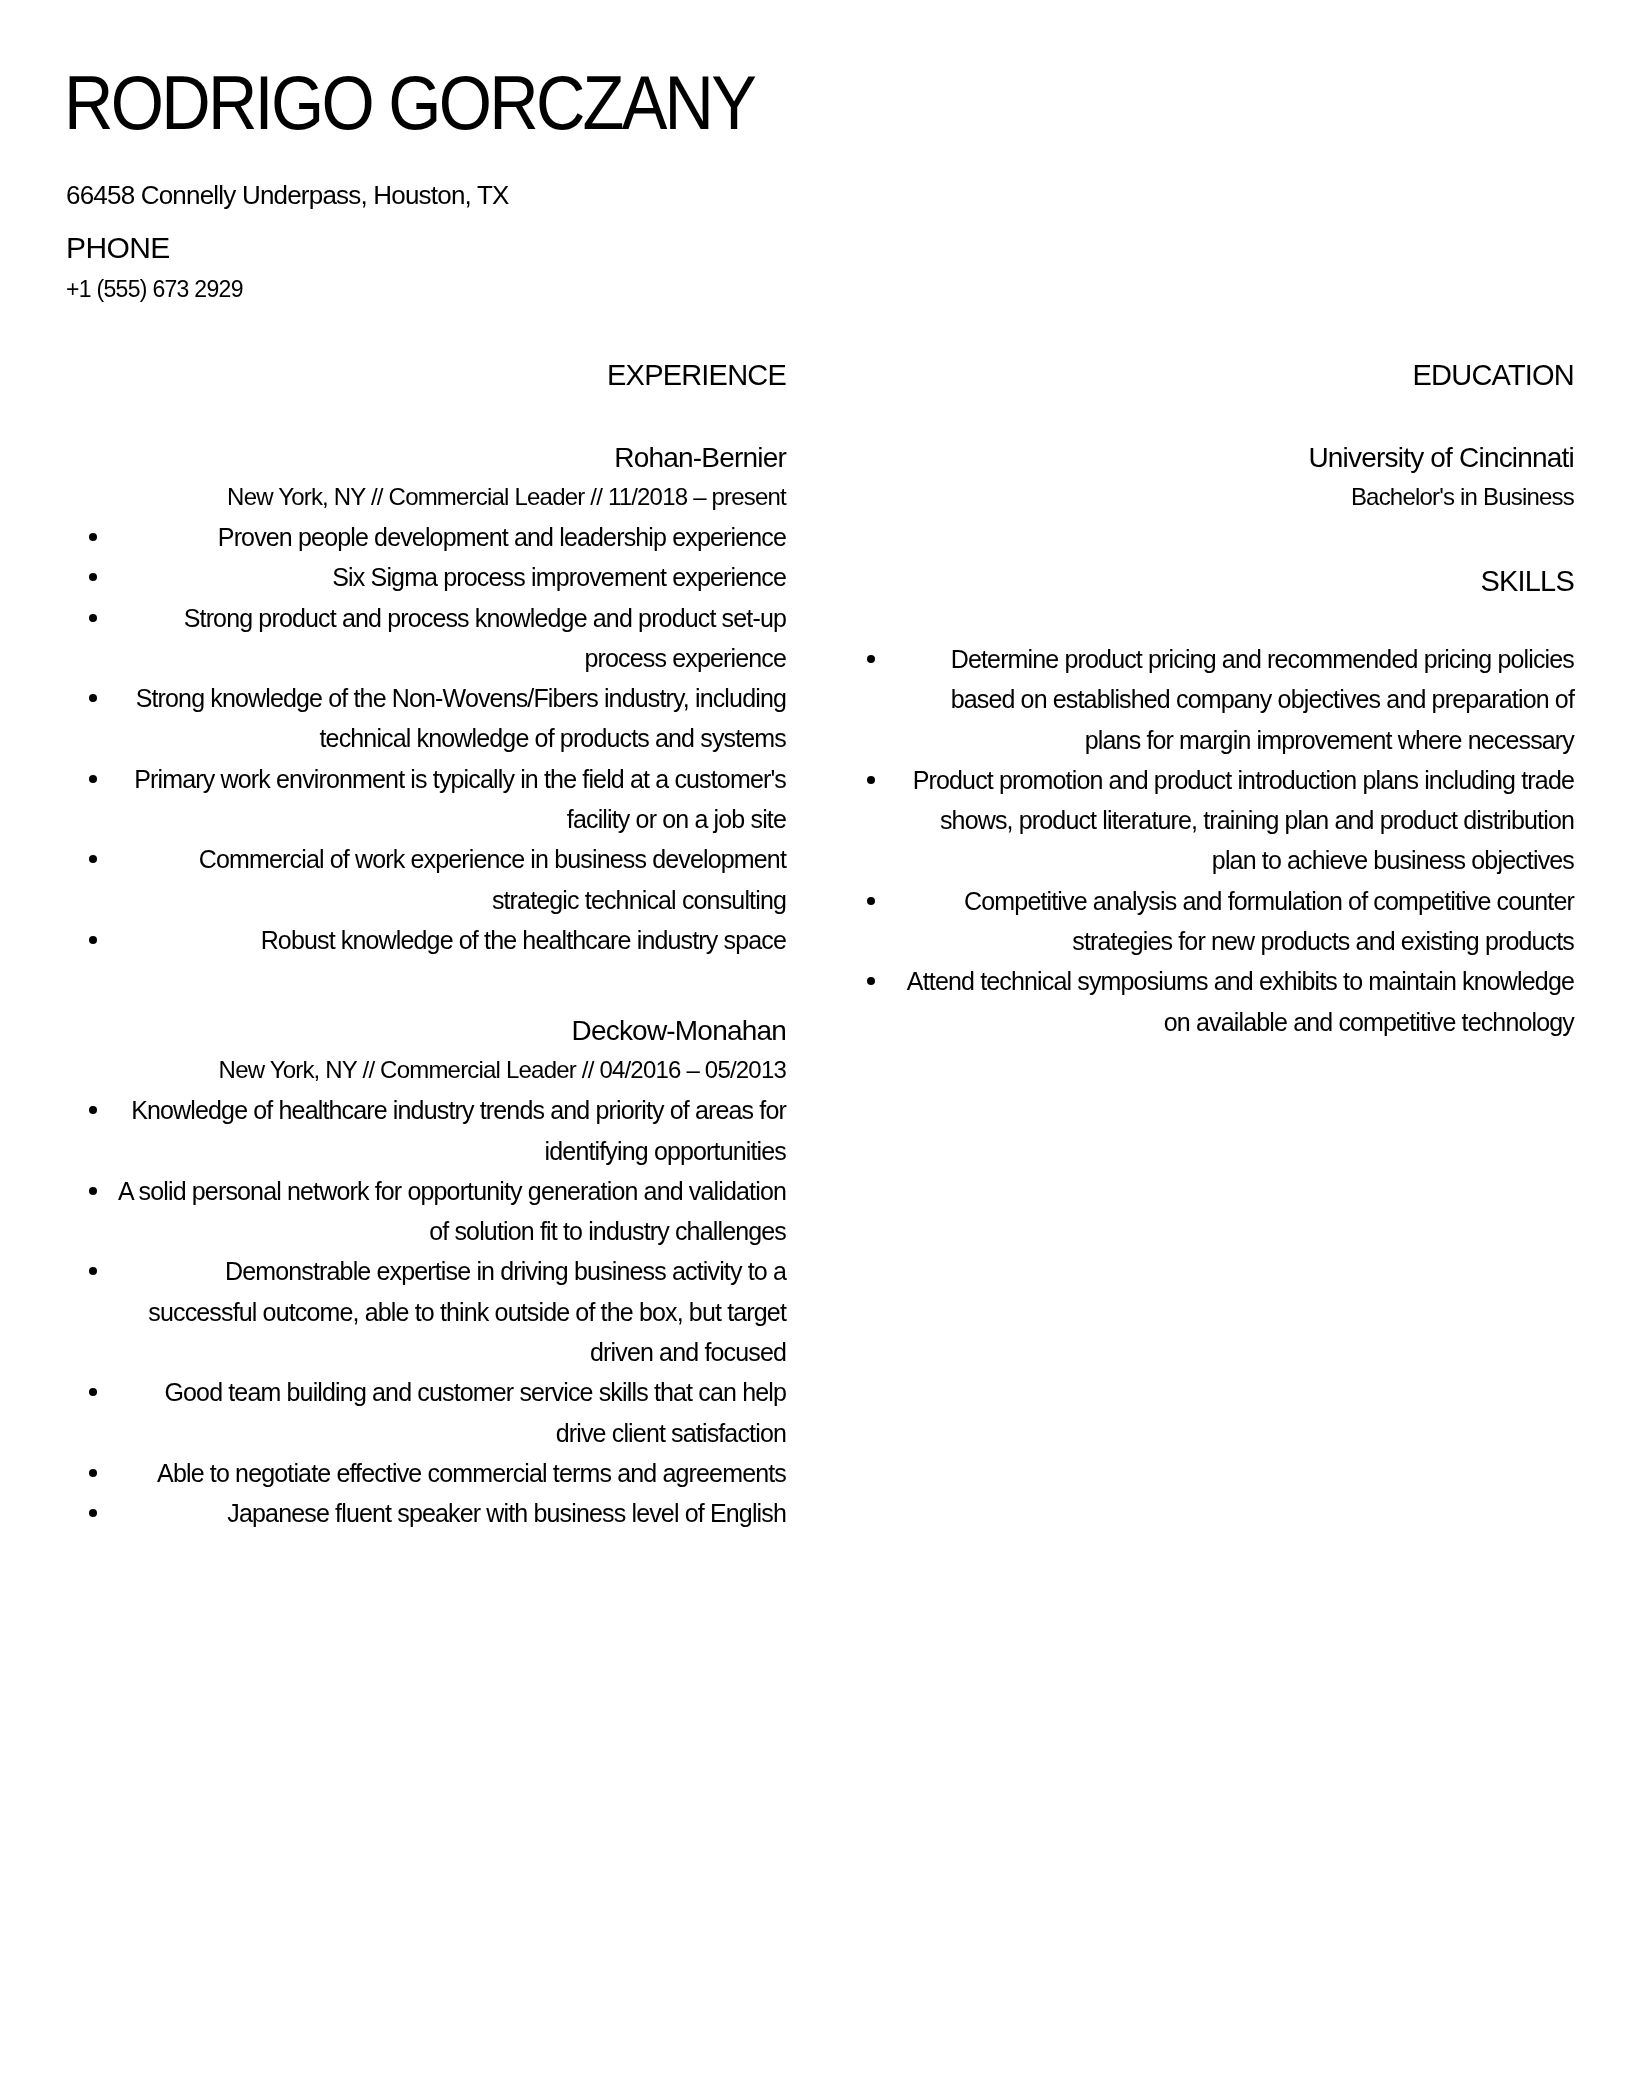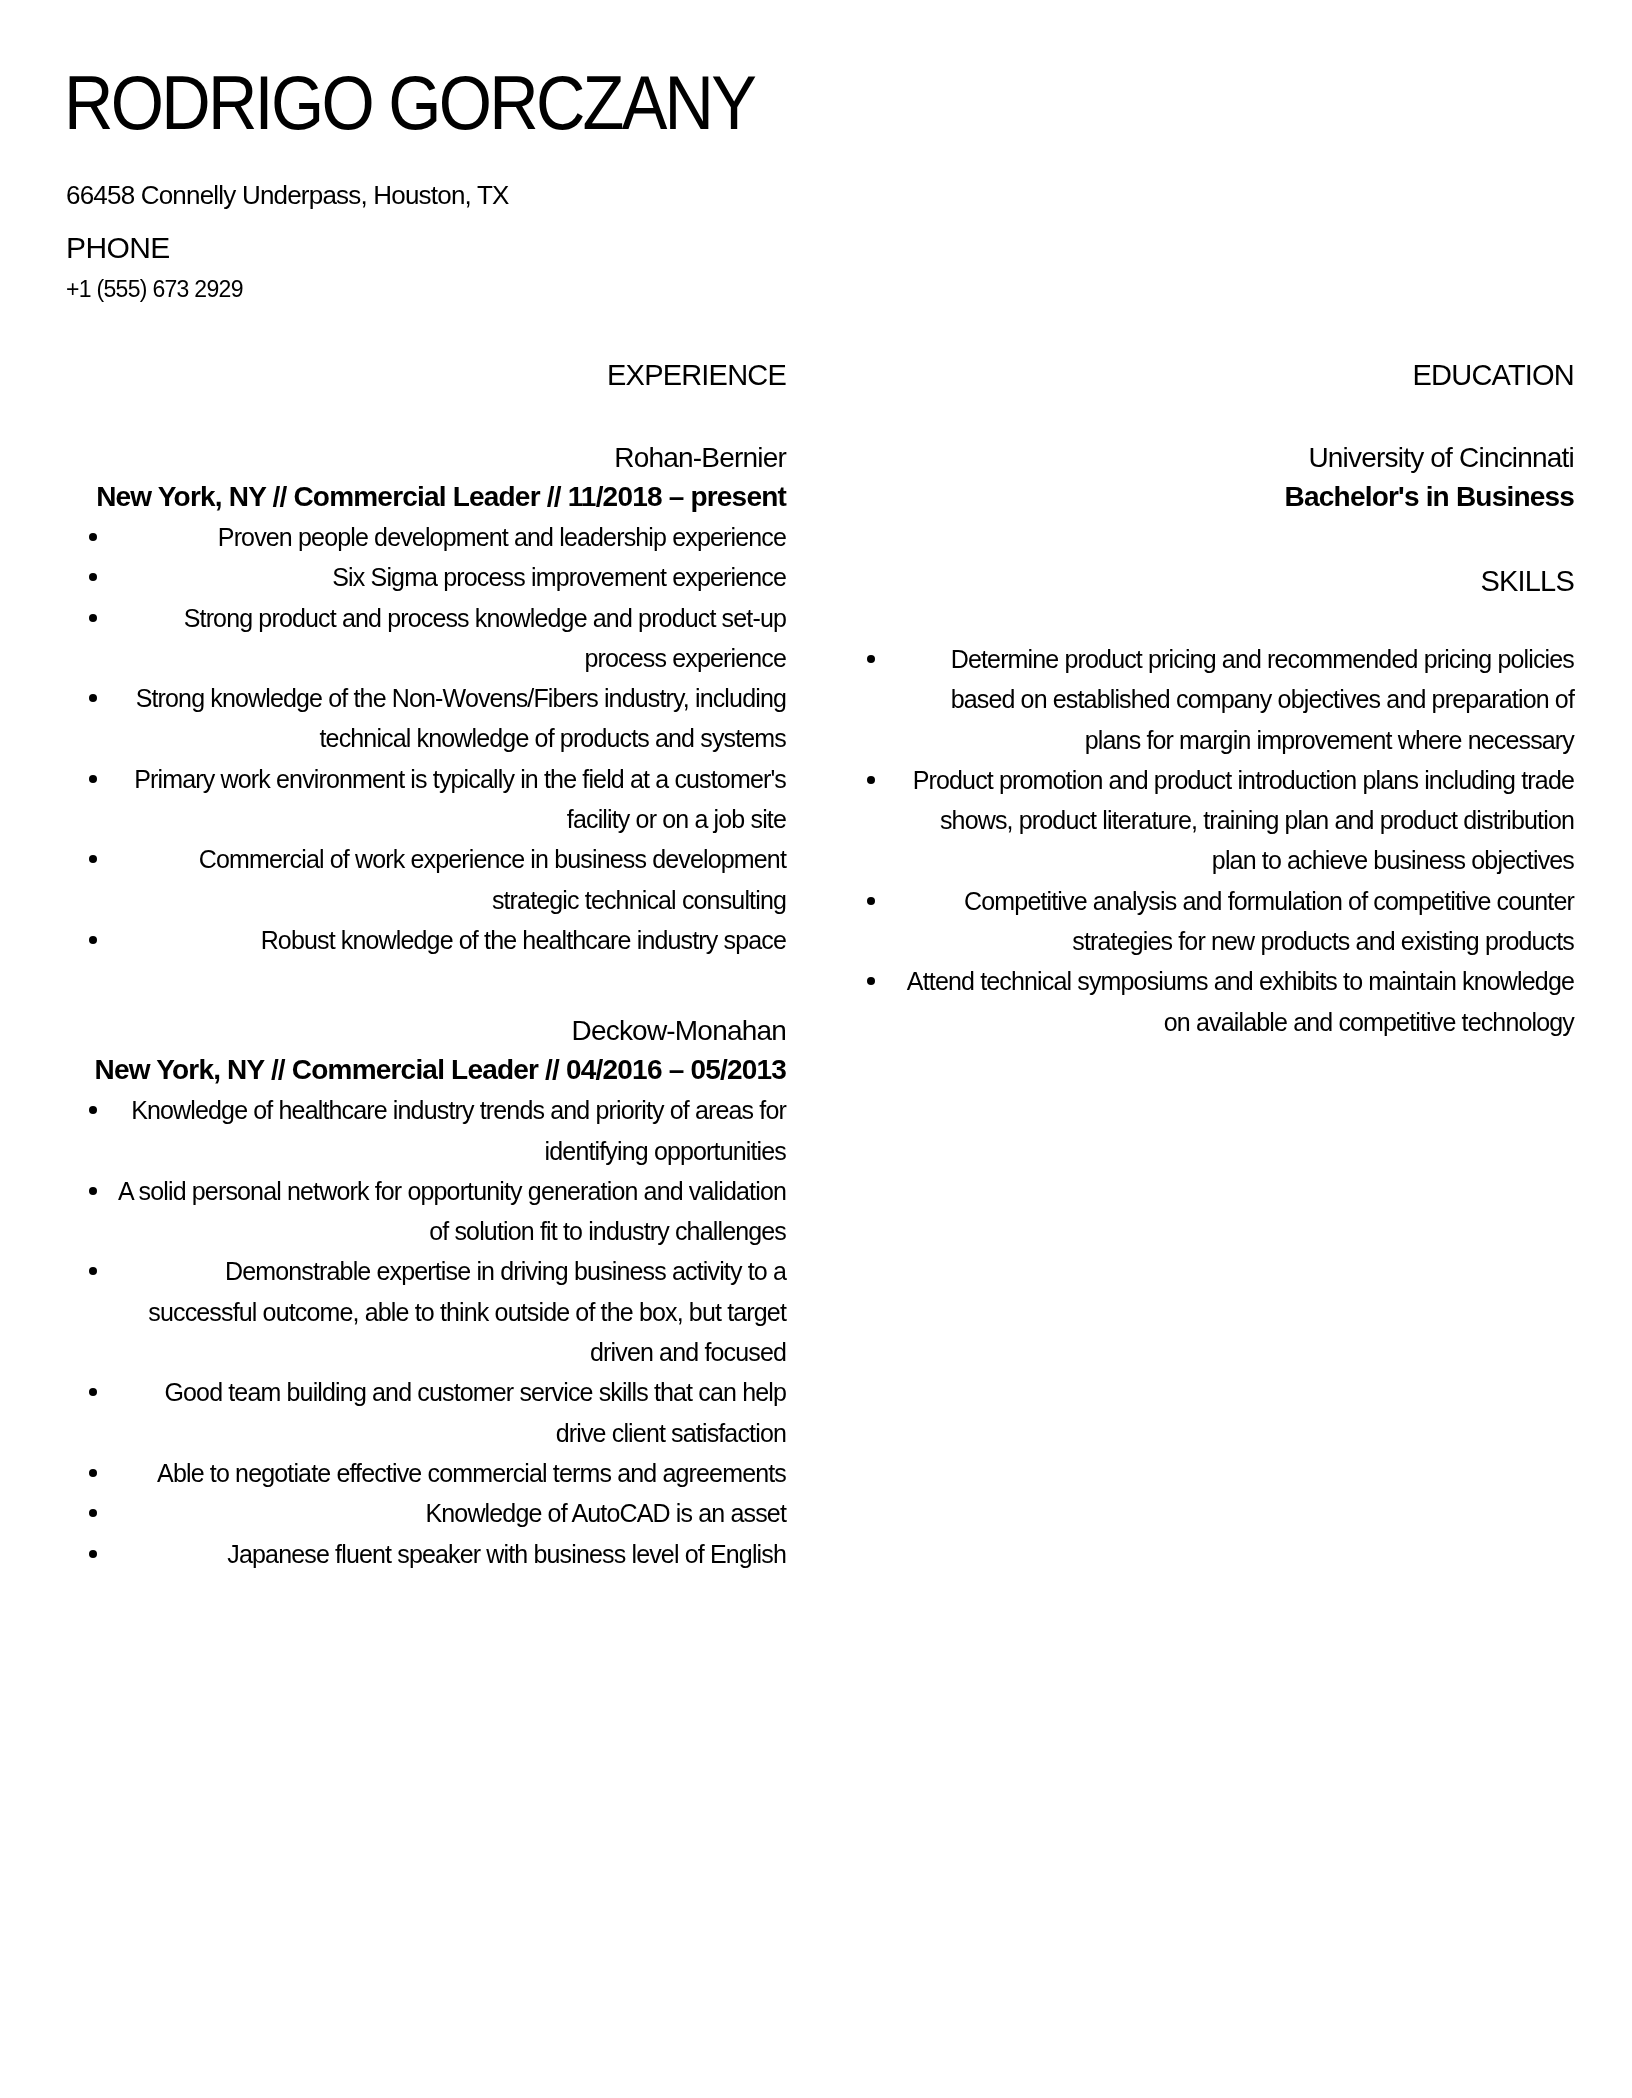--- a/index.html
+++ b/index.html
@@ -75,25 +75,24 @@
       line-height: 40px;
     }
     .entry-title {
       font-size: 28px;
       letter-spacing: -0.8px;
       line-height: 38px;
       margin: 0;
       font-weight: normal;
     }
     .entry-meta {
-      font-size: 28px;
+      font-size: 24px;
       letter-spacing: -0.8px;
       line-height: 40px;
       margin: 0;
-      font-weight: bold;
     }
     ul.bullets {
       list-style: none;
       margin: 0;
       padding: 0;
     }
     ul.bullets li {
       position: relative;
       padding-left: 49px;
       font-size: 25px;
@@ -146,21 +145,20 @@
 
     <div>
       <h3 class="entry-title">Deckow-Monahan</h3>
       <p class="entry-meta">New York, NY // Commercial Leader // 04/2016 – 05/2013</p>
       <ul class="bullets">
         <li><span class="dot"></span><span>Knowledge of healthcare industry trends and priority of areas for identifying opportunities</span></li>
         <li><span class="dot"></span><span>A solid personal network for opportunity generation and validation of solution fit to industry challenges</span></li>
         <li><span class="dot"></span><span>Demonstrable expertise in driving business activity to a successful outcome, able to think outside of the box, but target driven and focused</span></li>
         <li><span class="dot"></span><span>Good team building and customer service skills that can help drive client satisfaction</span></li>
         <li><span class="dot"></span><span>Able to negotiate effective commercial terms and agreements</span></li>
-        <li><span class="dot"></span><span>Knowledge of AutoCAD is an asset</span></li>
         <li><span class="dot"></span><span>Japanese fluent speaker with business level of English</span></li>
       </ul>
     </div>
   </section>
 
   <section class="col col-right">
     <div>
       <h2 class="section-title">EDUCATION</h2>
       <div class="gap-exp-title"></div>
       <h3 class="entry-title">University of Cincinnati</h3>

